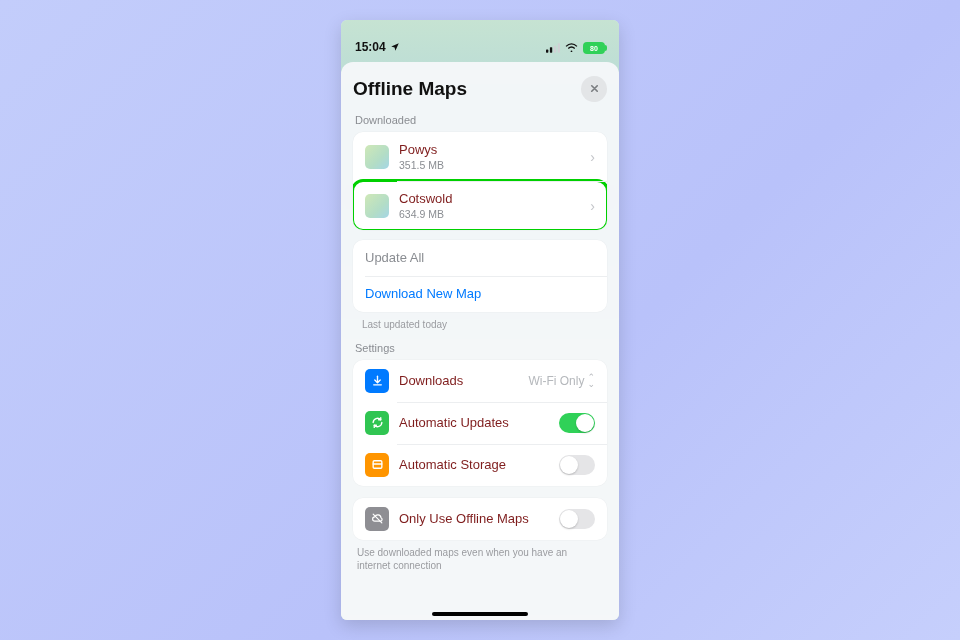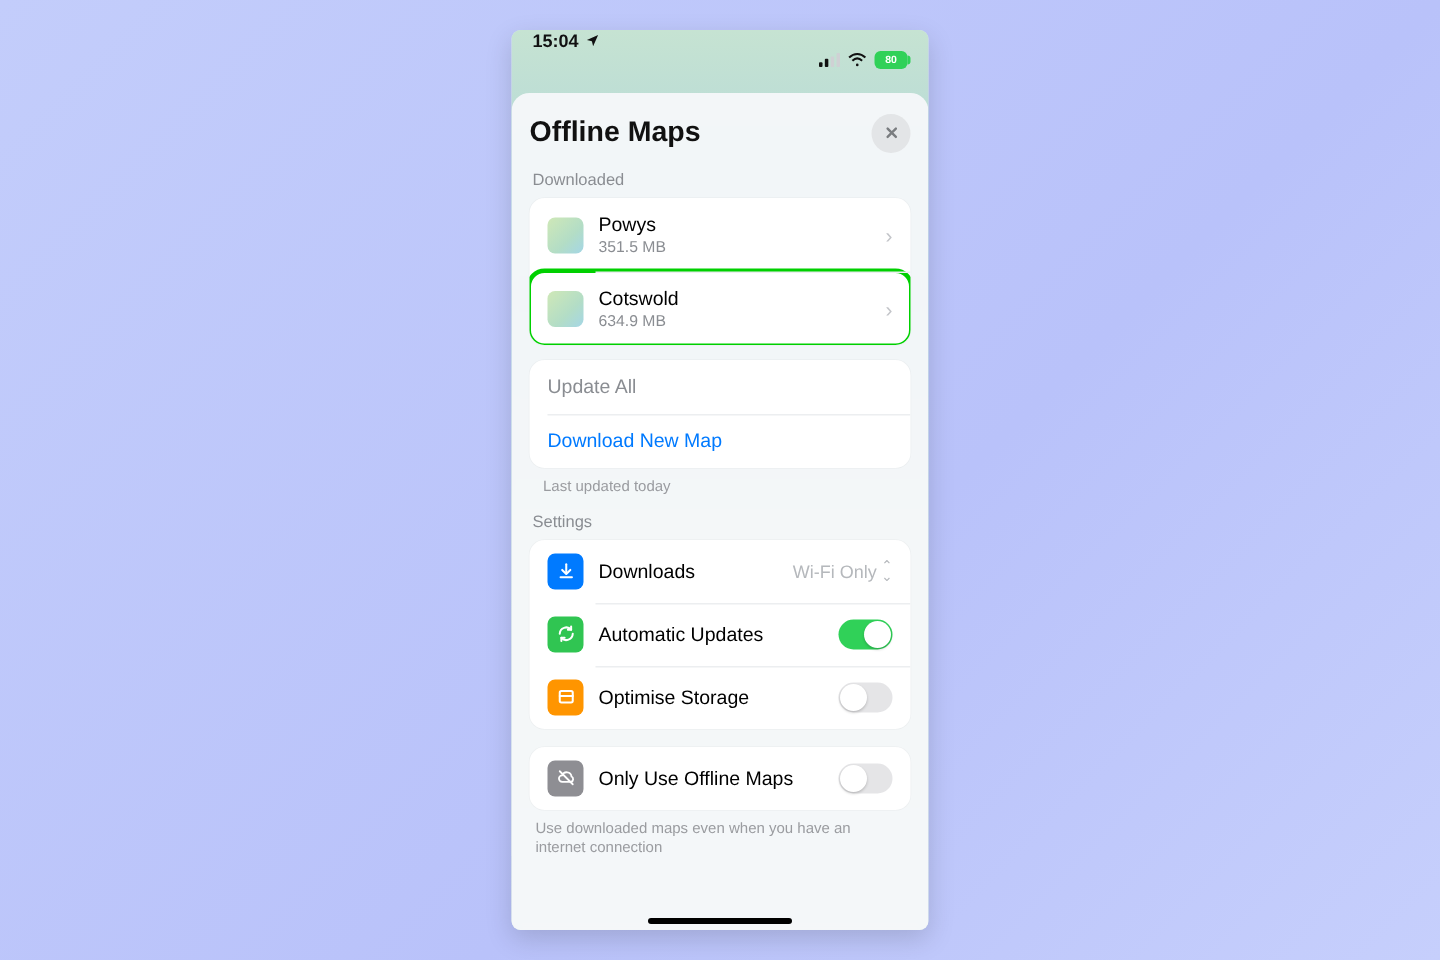--- a/index.html
+++ b/index.html
@@ -16,22 +16,22 @@
     box-shadow: 0 6px 18px rgba(0,0,0,.15);
     overflow: hidden;
     position: relative;
   }
   .bg-map {
     position: absolute; inset: 0;
     background: linear-gradient(180deg,#c6e3d2 0%, #a6d0de 30%, #d5efe1 55%, #e9f3ec 100%);
   }
   .status-bar {
     position: relative;
-    height: 34px; display: flex; align-items: flex-start;
-    padding: 0 14px; font-size: 12px; font-weight: 600; color:#111;flex-direction:column;
+    height: 34px; display: flex; align-items: flex-end;
+    padding: 0 14px; font-size: 12px; font-weight: 600; color:#111;
   }
   .status-left { display:flex; align-items:center; gap:4px; }
   .status-right { margin-left:auto; display:flex; align-items:center; gap:5px; }
   .loc-arrow svg, .signal-icon svg, .wifi-icon svg { display:block; }
   .batt {
     width: 22px; height: 12px;
     border-radius: 4px; background:#30d158;
     display:flex; align-items:center; justify-content:center;
     color:#fff; font-size:7px; font-weight:700; position:relative;
   }
@@ -63,21 +63,21 @@
   .row + .row::before {
     content:""; position:absolute; top:0; left:44px; right:0; height:1px; background:#eceef0;
   }
   .row.action-row::before, .row.action-row + .row::before { left:12px; }
   .row .thumb {
     width:24px; height:24px; border-radius:5px;
     background: linear-gradient(135deg,#cfe8b7 0%, #b3ddc6 60%, #a4d6e6 100%);
     flex:0 0 24px;
   }
   .row .label-stack { display:flex; flex-direction:column; line-height:1.2; flex:1; min-width:0; }
-  .row .label-title { font-size:13px; color:#000000; }
+  .row .label-title { font-size:13px; color:#7f1d1d; }
   .row .label-sub { font-size:10.5px; color:#8a8d92; margin-top:1px; }
   .chev { color:#c3c5c9; font-size:14px; }
   .row.highlight { outline: 3px solid #00d000; outline-offset:-1px; border-radius:10px; }
   .row.action-row .label-title.link { color:#007aff; }
   .row.action-row .label-title.muted { color:#8a8d92; }
 
   .footnote { font-size:10px; color:#9a9ca0; margin:7px 2px 0 9px; }
 
   .settings .row { padding:9px 12px;justify-content:center; }
   .settings .row + .row::before { left:44px; }
@@ -228,21 +228,21 @@
         <span class="label-title">Automatic Updates</span>
         <div class="toggle on"></div>
       </div>
       <div class="row">
         <div class="icon-box icon-orange">
           <svg width="13" height="13" viewBox="0 0 24 24" fill="none" stroke="#fff" stroke-width="2.5" stroke-linecap="round" stroke-linejoin="round">
               <rect x="4" y="5" width="16" height="14" rx="2"></rect>
               <path d="M4 11h16"></path>
             </svg>
         </div>
-        <span class="label-title">Optimise Storage</span>
+        <span class="label-title">Automatic Storage</span>
         <div class="toggle"></div>
       </div>
     </div>
 
     <div class="card standalone settings">
       <div class="row">
         <div class="icon-box icon-grey">
           <svg width="13" height="13" viewBox="0 0 24 24" fill="none" stroke="#fff" stroke-width="2.2" stroke-linecap="round" stroke-linejoin="round">
               <path d="M7 17a4 4 0 0 1 0-8 6 6 0 0 1 11.5 1.5A3.5 3.5 0 0 1 18 17H7z"></path>
               <path d="M4 4l16 16"></path>

